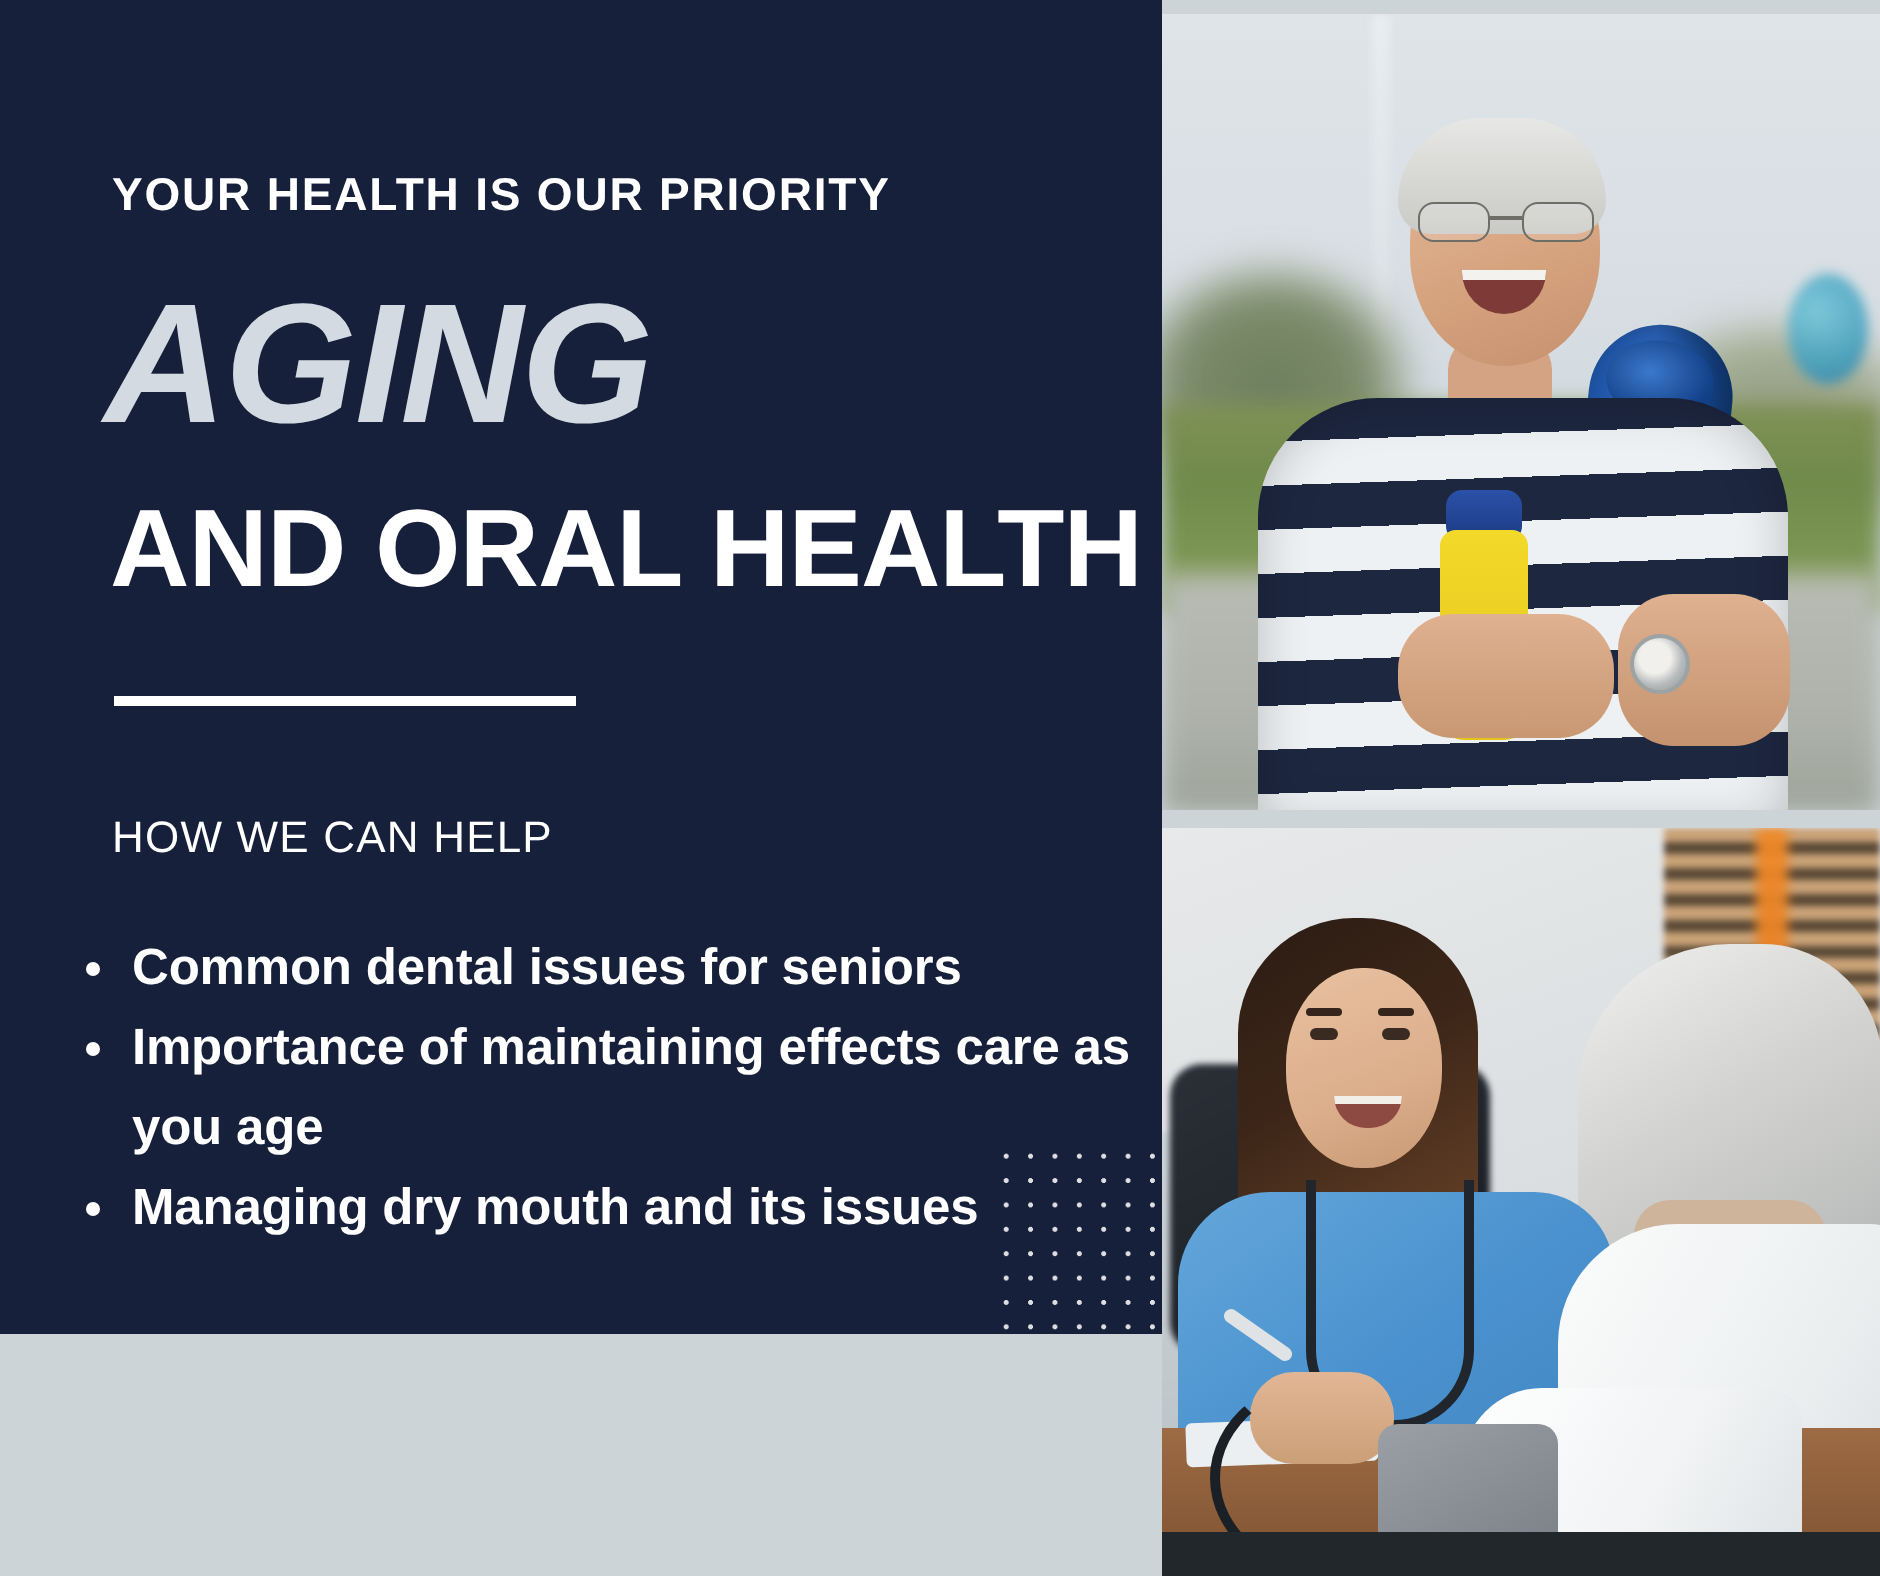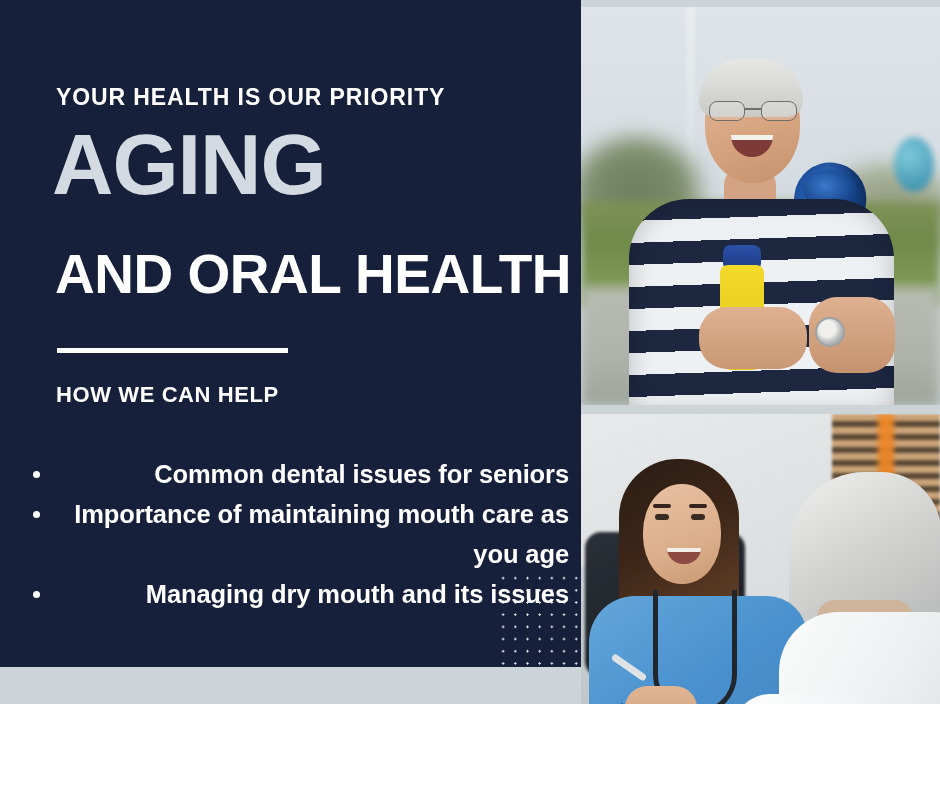--- a/index.html
+++ b/index.html
@@ -9,21 +9,21 @@
     background: #ffffff;
   }
   body {
     font-family: "Liberation Sans", sans-serif;
     -webkit-font-smoothing: antialiased;
   }
 
   .poster {
     position: relative;
     width: 940px;
-    height: 704px;
+    height: 788px;
     overflow: hidden;
     background: #ec4899;
   }
 
   
   .navy-panel {
     position: absolute;
     left: 0;
     top: 0;
     width: 581px;
@@ -52,27 +52,28 @@
     letter-spacing: 0.9px;
     color: #ffffff;
     line-height: 1;
     white-space: nowrap;
   }
 
   
   .title-big {
     position: absolute;
     left: 52px;
-    top: 122px;
+    top: 140px;
     font-size: 85px;
     font-weight: 800;
     letter-spacing: -1px;
     color: #d3dae1;
     line-height: 1;
     white-space: nowrap;
+    font-style: italic;
   }
 
   .title-sub {
     position: absolute;
     left: 55px;
     top: 247px;
     font-size: 55px;
     font-weight: 800;
     letter-spacing: -0.5px;
     color: #ffffff;
@@ -87,39 +88,38 @@
     top: 348px;
     width: 231px;
     height: 5px;
     background: #ffffff;
   }
 
   
   .section-label {
     position: absolute;
     left: 56px;
-    top: 384px;
+    top: 408px;
     font-size: 22px;
-    font-weight: 700;
+    font-weight: 400;
     letter-spacing: 0.6px;
     color: #ffffff;
     line-height: 1;
     white-space: nowrap;
   }
 
   
   .bullets {
     position: absolute;
     left: 22px;
     top: 452px;
     width: 545px;
-    margin: 2px;
+    margin: 12px;
     padding: 0;
     list-style: none;
-    text-align: right;
   }
   .bullets li {
     position: relative;
     padding-left: 32px;
     color: #ffffff;
     font-size: 25.5px;
     font-weight: 700;
     line-height: 40px;
     letter-spacing: -0.1px;
   }
@@ -454,21 +454,21 @@
     <div class="title-big">AGING</div>
 
     <div class="title-sub">AND ORAL HEALTH</div>
 
     <div class="divider"></div>
 
     <div class="section-label">HOW WE CAN HELP</div>
 
     <ul class="bullets">
       <li>Common dental issues for seniors</li>
-      <li>Importance of maintaining mouth care as you age</li>
+      <li>Importance of maintaining effects care as you age</li>
       <li>Managing dry mouth and its issues</li>
     </ul>
 
     <div class="dot-grid"></div>
   </div>
 
   <div class="light-panel">
     
   </div>
 

